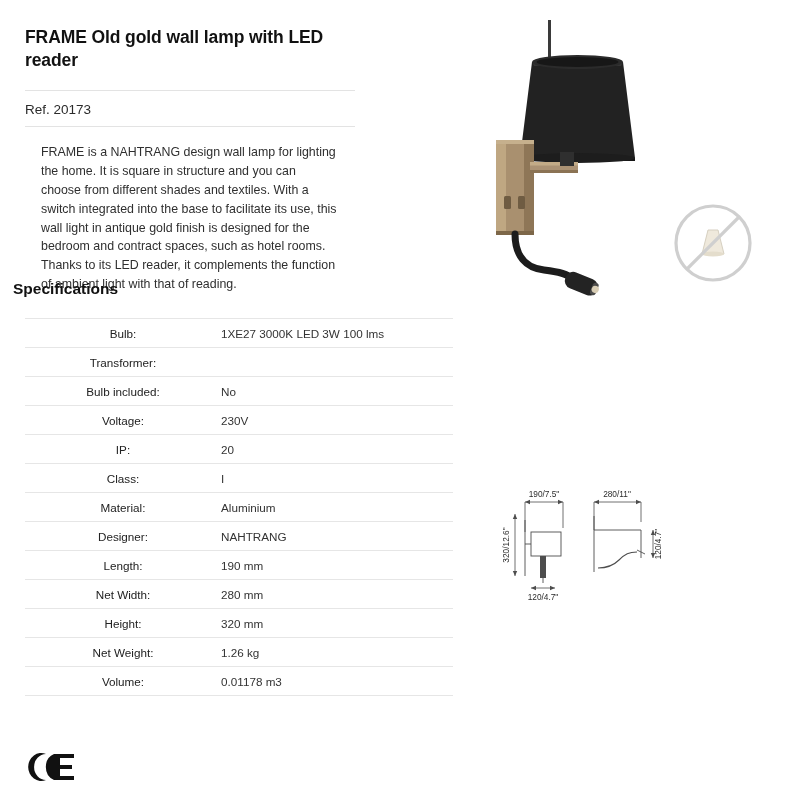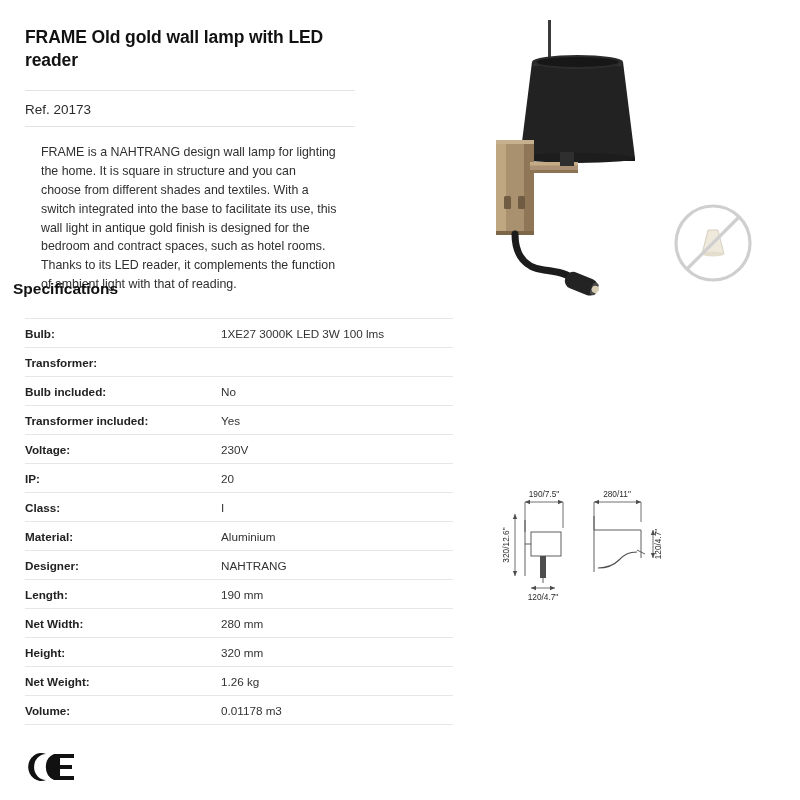--- a/index.html
+++ b/index.html
@@ -65,23 +65,24 @@
   .spec-table td {
     border-bottom: 1px solid #e6e6e6;
     font-size: 11.7px;
     vertical-align: middle;
     padding: 0;
     height: 29px;
   }
   .spec-table tr:first-child td { border-top: 1px solid #e6e6e6; }
   .spec-key {
     width: 196px;
-    font-weight: bold;
+    font-weight: normal;
     color: #222;
     padding-left: 1px;
+    text-align: center;
   }
   .spec-val {
     color: #333;
     padding-left: 1px;
   }
 
   
   .ce-wrap {
     position: absolute;
     left: 24px; top: 752px;
@@ -137,24 +138,20 @@
         <td class="spec-key">Bulb:</td>
         <td class="spec-val">1XE27 3000K LED 3W 100 lms</td>
       </tr>
       <tr>
         <td class="spec-key">Transformer:</td>
         <td class="spec-val"></td>
       </tr>
       <tr>
         <td class="spec-key">Bulb included:</td>
         <td class="spec-val">No</td>
-      </tr>
-      <tr>
-        <td class="spec-key">Transformer included:</td>
-        <td class="spec-val">Yes</td>
       </tr>
       <tr>
         <td class="spec-key">Voltage:</td>
         <td class="spec-val">230V</td>
       </tr>
       <tr>
         <td class="spec-key">IP:</td>
         <td class="spec-val">20</td>
       </tr>
       <tr>

